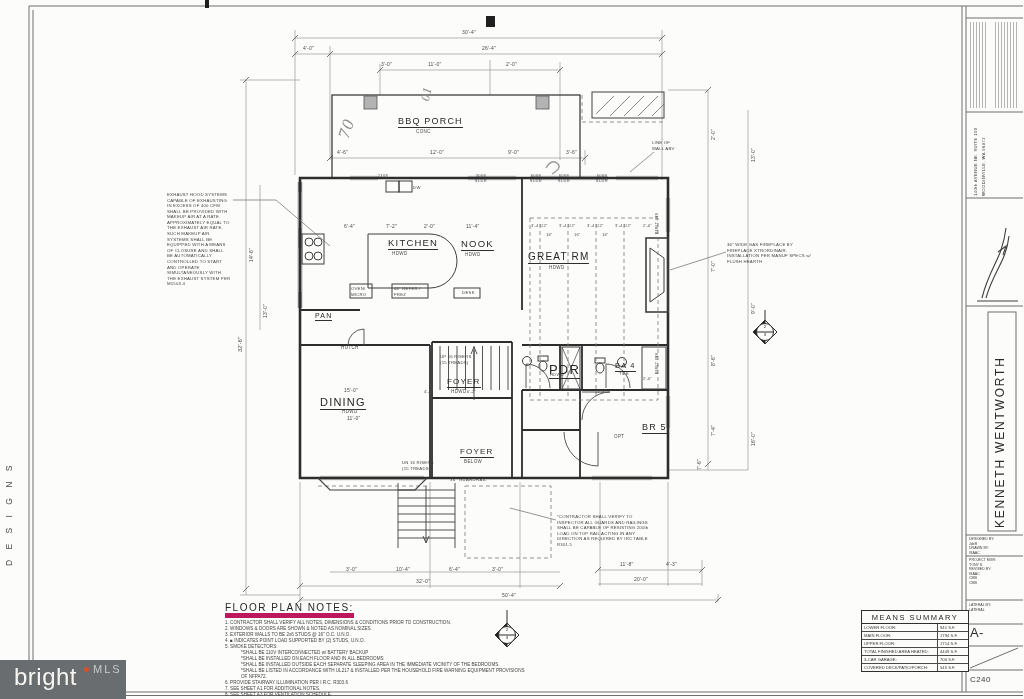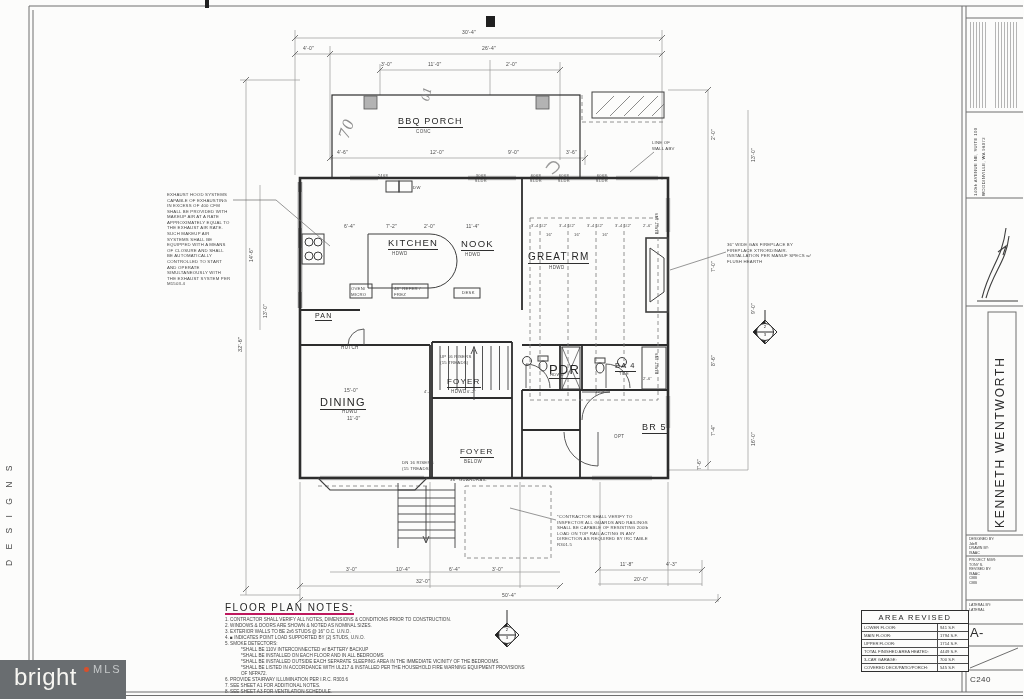--- a/index.html
+++ b/index.html
@@ -11,21 +11,21 @@
   .sub{font-size:4.5px;color:#4a4a4a}
   .d{font-size:5px;color:#4a4a4a;letter-spacing:.2px}
   .dv{transform:rotate(-90deg);transform-origin:0 0}
   .rot{transform:rotate(-90deg);transform-origin:0 0}
   .note{white-space:normal;font-size:4.3px;line-height:1.3;color:#454545;letter-spacing:.2px}
   .tag{white-space:normal;width:18px;font-size:4px;line-height:1.15;text-align:center;color:#4a4a4a}
   .mk{font-size:4.2px;width:10px;text-align:center;color:#222}
   .pencil{color:#8d8d8d;font-family:"DejaVu Serif",serif;font-style:italic}
   
   #fpnotes{position:absolute;left:225px;top:597px;width:302px}
-  #fpnotes .fpn-title{font-size:10px;letter-spacing:1.5px;color:#262626;border-bottom:2px solid #be185d;display:inline-block;margin-bottom:2px}
+  #fpnotes .fpn-title{font-size:10px;letter-spacing:1.5px;color:#262626;border-bottom:5px solid #be185d;display:inline-block;margin-bottom:2px}
   .fpn-item{font-size:4.6px;line-height:1.3;color:#454545;padding-left:10px;text-indent:-10px}
   .fpn-sub{padding-left:16px;text-indent:0}
   
   #area{position:absolute;left:861px;top:610px;width:106px;border:1px solid #2f2f2f;background:#fcfcfb}
   #area .at{font-size:7.5px;text-align:center;letter-spacing:1.5px;color:#262626;padding:1.5px 0;border-bottom:1px solid #2f2f2f}
   .ar{display:flex;border-bottom:.6px solid #4a4a4a;align-items:stretch}
   .ar:last-child{border-bottom:none}
   .ar .al{flex:1;font-size:4.2px;padding:1px 2px;color:#3d3d3d}
   .ar .av{width:26px;border-left:.6px solid #4a4a4a;font-size:4.2px;padding:1px 2px;color:#3d3d3d}
   
@@ -306,21 +306,21 @@
     <div class="fpn-item fpn-sub">*SHALL BE 110V INTERCONNECTED w/ BATTERY BACKUP</div>
     <div class="fpn-item fpn-sub">*SHALL BE INSTALLED ON EACH FLOOR AND IN ALL BEDROOMS</div>
     <div class="fpn-item fpn-sub">*SHALL BE INSTALLED OUTSIDE EACH SEPARATE SLEEPING AREA IN THE IMMEDIATE VICINITY OF THE BEDROOMS.</div>
     <div class="fpn-item fpn-sub">*SHALL BE LISTED IN ACCORDANCE WITH UL217 &amp; INSTALLED PER THE HOUSEHOLD FIRE WARNING EQUIPMENT PROVISIONS OF NFPA72.</div>
     <div class="fpn-item">6.  PROVIDE STAIRWAY ILLUMINATION PER I.R.C. R303.6</div>
     <div class="fpn-item">7.  SEE SHEET A1 FOR ADDITIONAL NOTES.</div>
     <div class="fpn-item">8.  SEE SHEET A3 FOR VENTILATION SCHEDULE.</div>
   </div>
 
   <div id="area">
-    <div class="at">AREA REVISED</div>
+    <div class="at">MEANS SUMMARY</div>
     <div class="ar">
       <span class="al">LOWER FLOOR:</span>
         <span class="av">941 S.F.</span>
     </div>
     <div class="ar">
       <span class="al">MAIN FLOOR:</span>
         <span class="av">1794 S.F.</span>
     </div>
     <div class="ar">
       <span class="al">UPPER FLOOR:</span>

